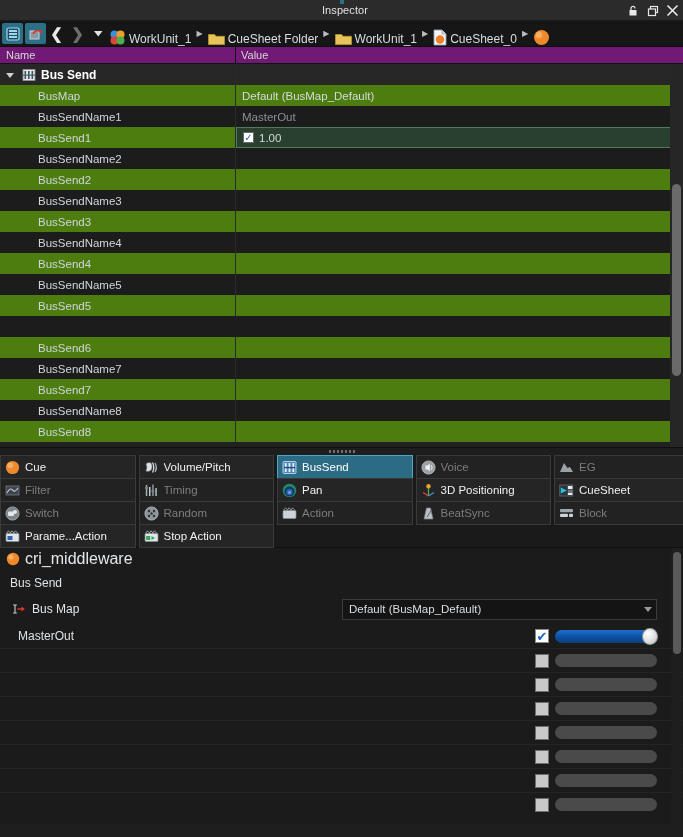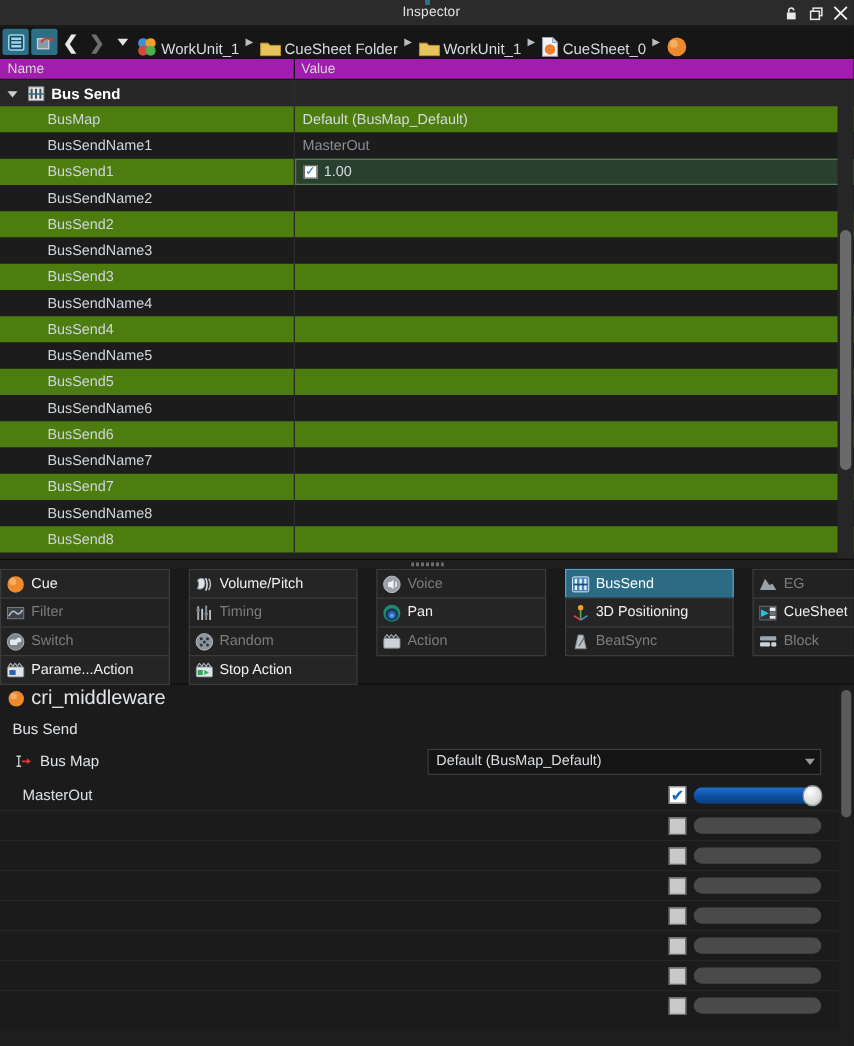--- a/index.html
+++ b/index.html
@@ -53,21 +53,21 @@
   .crumb-label { font-size: 12px; color: #d8dde2; }
   .crumb-sep { color: #b9bcc0; font-size: 8px; flex: 0 0 auto;
     padding: 0 4px; }
 
   
   .ico { display: inline-block; flex: 0 0 auto; line-height: 0; }
 
   
   .prop-area { position: relative; height: 401px; background: #212121;
     overflow: hidden; border-bottom: 1px solid #0f0f0f; }
-  .prop-header { display: flex; height: 17px; background: #a21caf;
+  .prop-header { display: flex; height: 17px; background: #701a75;
     border-bottom: 1px solid #141414; font-size: 11px; color: #d6d6d6; }
   .prop-header .col-name { width: 236px; padding-left: 6px;
     border-right: 1px solid #141414; display: flex; align-items: center; }
   .prop-header .col-value { flex: 1; padding-left: 5px;
     display: flex; align-items: center; }
   .prop-rows { position: relative; }
   .prow { display: flex; height: 21px; align-items: center; }
   .prow.group { background: #272727; }
   .prow.odd  { background: #1c1c1c; }
   .prow.even { background: #4d7c0f; }
@@ -99,21 +99,21 @@
   .splitter .grip { position: absolute; left: 50%; transform: translateX(-50%);
     top: 2px; width: 26px; height: 3px;
     background: repeating-linear-gradient(90deg,#6d6d6d 0 2px,transparent 2px 4px); }
 
   
   .tabgrid { background: #1a1a1a; padding: 0 1px 0 1px;
     border-bottom: 1px solid #0f0f0f; }
   .tabrow { display: flex; }
   .tabcell { height: 24px; width: 135.5px; flex: 0 0 135.5px;
     display: flex; align-items: center; gap: 5px;
-    border: 1px solid #3a3a3a; margin: 0 16px -1px -1px;
+    border: 1px solid #3a3a3a; margin: 0 4px -1px -1px;
     padding-left: 4px; font-size: 11.5px; background: #252525; }
   .tabcell.active { background: #2b6b84; border-color: #4fa6c4; color: #ffffff; }
   .tabcell.enabled { color: #f0f0f0; }
   .tabcell.disabled { color: #7d7d7d; background: #222222; }
   .tabcell.empty { border-color: transparent; background: transparent; }
   .tablabel { white-space: nowrap; overflow: hidden; }
 
   
   .detail { background: #1b1b1b; height: 276px; position: relative;
     overflow: hidden; }
@@ -333,21 +333,20 @@
       </div>
     <div class="prow odd">
       <div class="pname">BusSendName5</div>
       <div class="pvalue"></div>
       </div>
     <div class="prow even">
       <div class="pname">BusSend5</div>
       <div class="pvalue"></div>
       </div>
     <div class="prow odd">
-      <div class="pname">BusSendName6</div>
       <div class="pvalue"></div>
       </div>
     <div class="prow even">
       <div class="pname">BusSend6</div>
       <div class="pvalue"></div>
       </div>
     <div class="prow odd">
       <div class="pname">BusSendName7</div>
       <div class="pvalue"></div>
       </div>
@@ -387,42 +386,42 @@
     </div>
     <div class="tabcell enabled">
       <span class="ico">
         <svg width="15" height="15" viewBox="0 0 15 15">
           <path d="M2 4 q2 3 0 7 q3 1 5-1 q2-3 0-7 q-3-1-5 1Z" fill="#dfe3e7" stroke="#8d949a" stroke-width=".7"></path>
           <path d="M8.5 2.5 q2.5 5 0 10" fill="none" stroke="#cfd5da" stroke-width="1.3"></path>
           <path d="M11 3 q2.7 4.5 0 9" fill="none" stroke="#aeb5bb" stroke-width="1.3"></path>
         </svg>
       </span>
       <span class="tablabel">Volume/Pitch</span>
-    </div>
-    <div class="tabcell disabled">
-      <span class="ico">
-        <svg width="15" height="15" viewBox="0 0 15 15">
-          <circle cx="7.5" cy="7.5" r="6.6" fill="#9aa0a6" stroke="#b9bec3" stroke-width=".8"></circle>
-          <path d="M4.5 5.5 h2 l2.3-1.8 v7.6 L6.5 9.5 h-2Z" fill="#f0f2f4"></path>
-          <path d="M10.3 5.3 q1.6 2.2 0 4.4" fill="none" stroke="#f0f2f4" stroke-width="1"></path>
-        </svg>
-      </span>
-      <span class="tablabel">Voice</span>
     </div>
     <div class="tabcell active">
       <span class="ico">
         <svg width="15" height="15" viewBox="0 0 15 15">
           <rect x="1" y="1.5" width="13" height="12" rx="1" fill="#4a86bd" stroke="#cfe5f3" stroke-width=".8"></rect>
           <rect x="2.8" y="3" width="1.8" height="9" fill="#e8f2fa"></rect>
           <rect x="6.6" y="3" width="1.8" height="9" fill="#e8f2fa"></rect>
           <rect x="10.4" y="3" width="1.8" height="9" fill="#e8f2fa"></rect>
           <rect x="2" y="6.9" width="11" height="1.4" fill="#1b4c70"></rect>
         </svg>
       </span>
       <span class="tablabel">BusSend</span>
+    </div>
+    <div class="tabcell disabled">
+      <span class="ico">
+        <svg width="15" height="15" viewBox="0 0 15 15">
+          <circle cx="7.5" cy="7.5" r="6.6" fill="#9aa0a6" stroke="#b9bec3" stroke-width=".8"></circle>
+          <path d="M4.5 5.5 h2 l2.3-1.8 v7.6 L6.5 9.5 h-2Z" fill="#f0f2f4"></path>
+          <path d="M10.3 5.3 q1.6 2.2 0 4.4" fill="none" stroke="#f0f2f4" stroke-width="1"></path>
+        </svg>
+      </span>
+      <span class="tablabel">Voice</span>
     </div>
     <div class="tabcell disabled">
       <span class="ico">
         <svg width="15" height="15" viewBox="0 0 15 15">
           <path d="M1 12 L5 3 L8.5 8 L11 7 L14 12 Z" fill="#9ba1a7"></path>
         </svg>
       </span>
       <span class="tablabel">EG</span>
     </div>
   </div>

